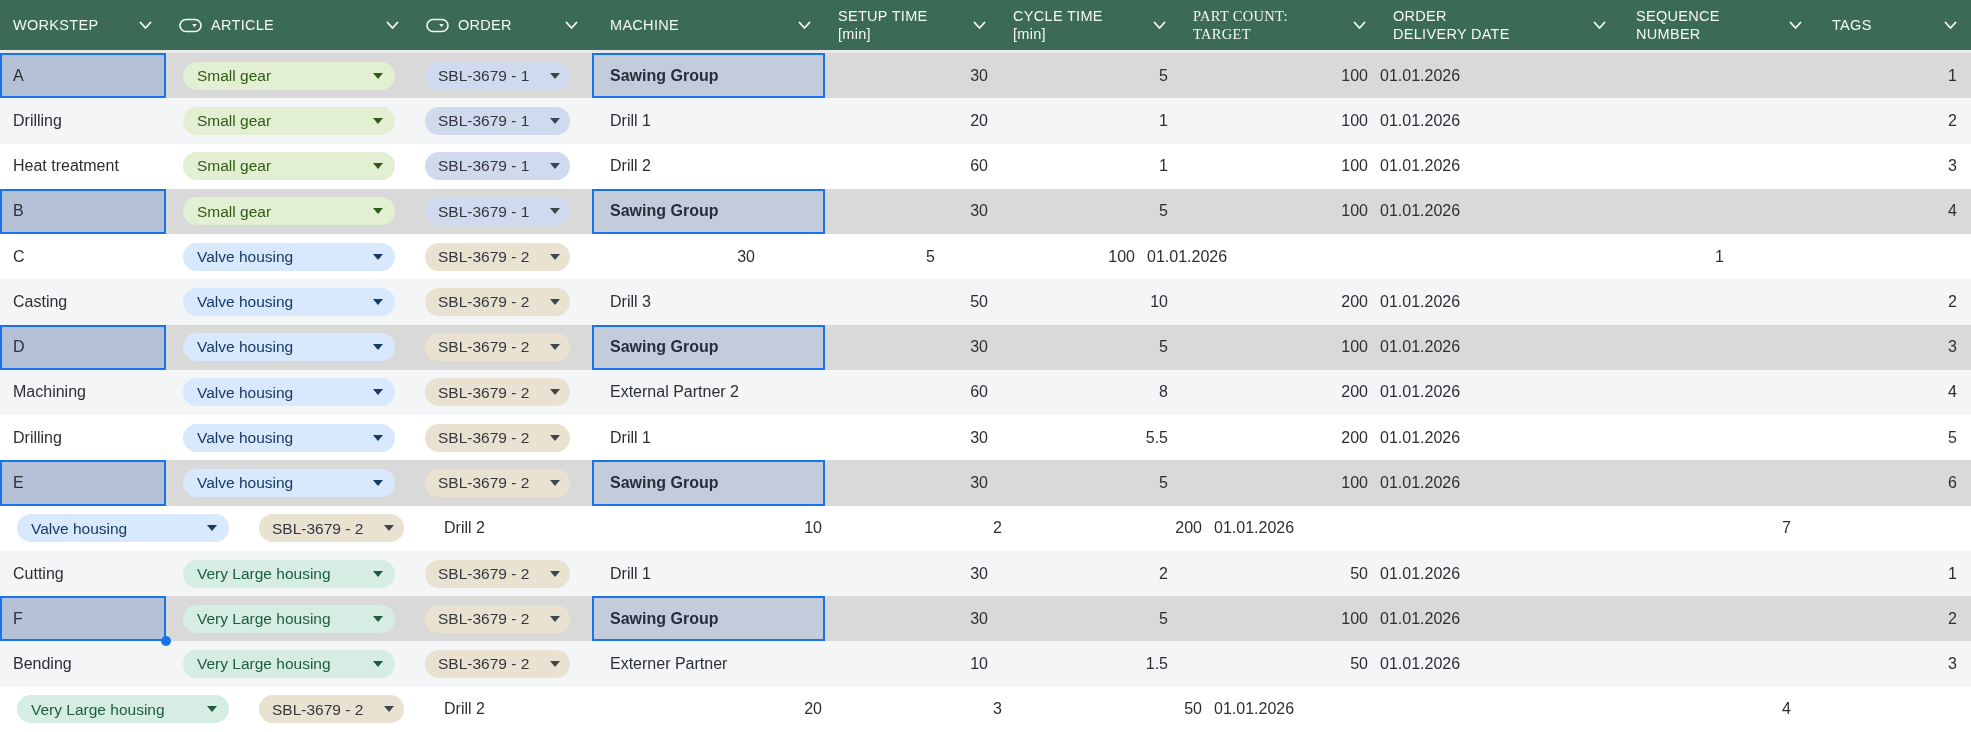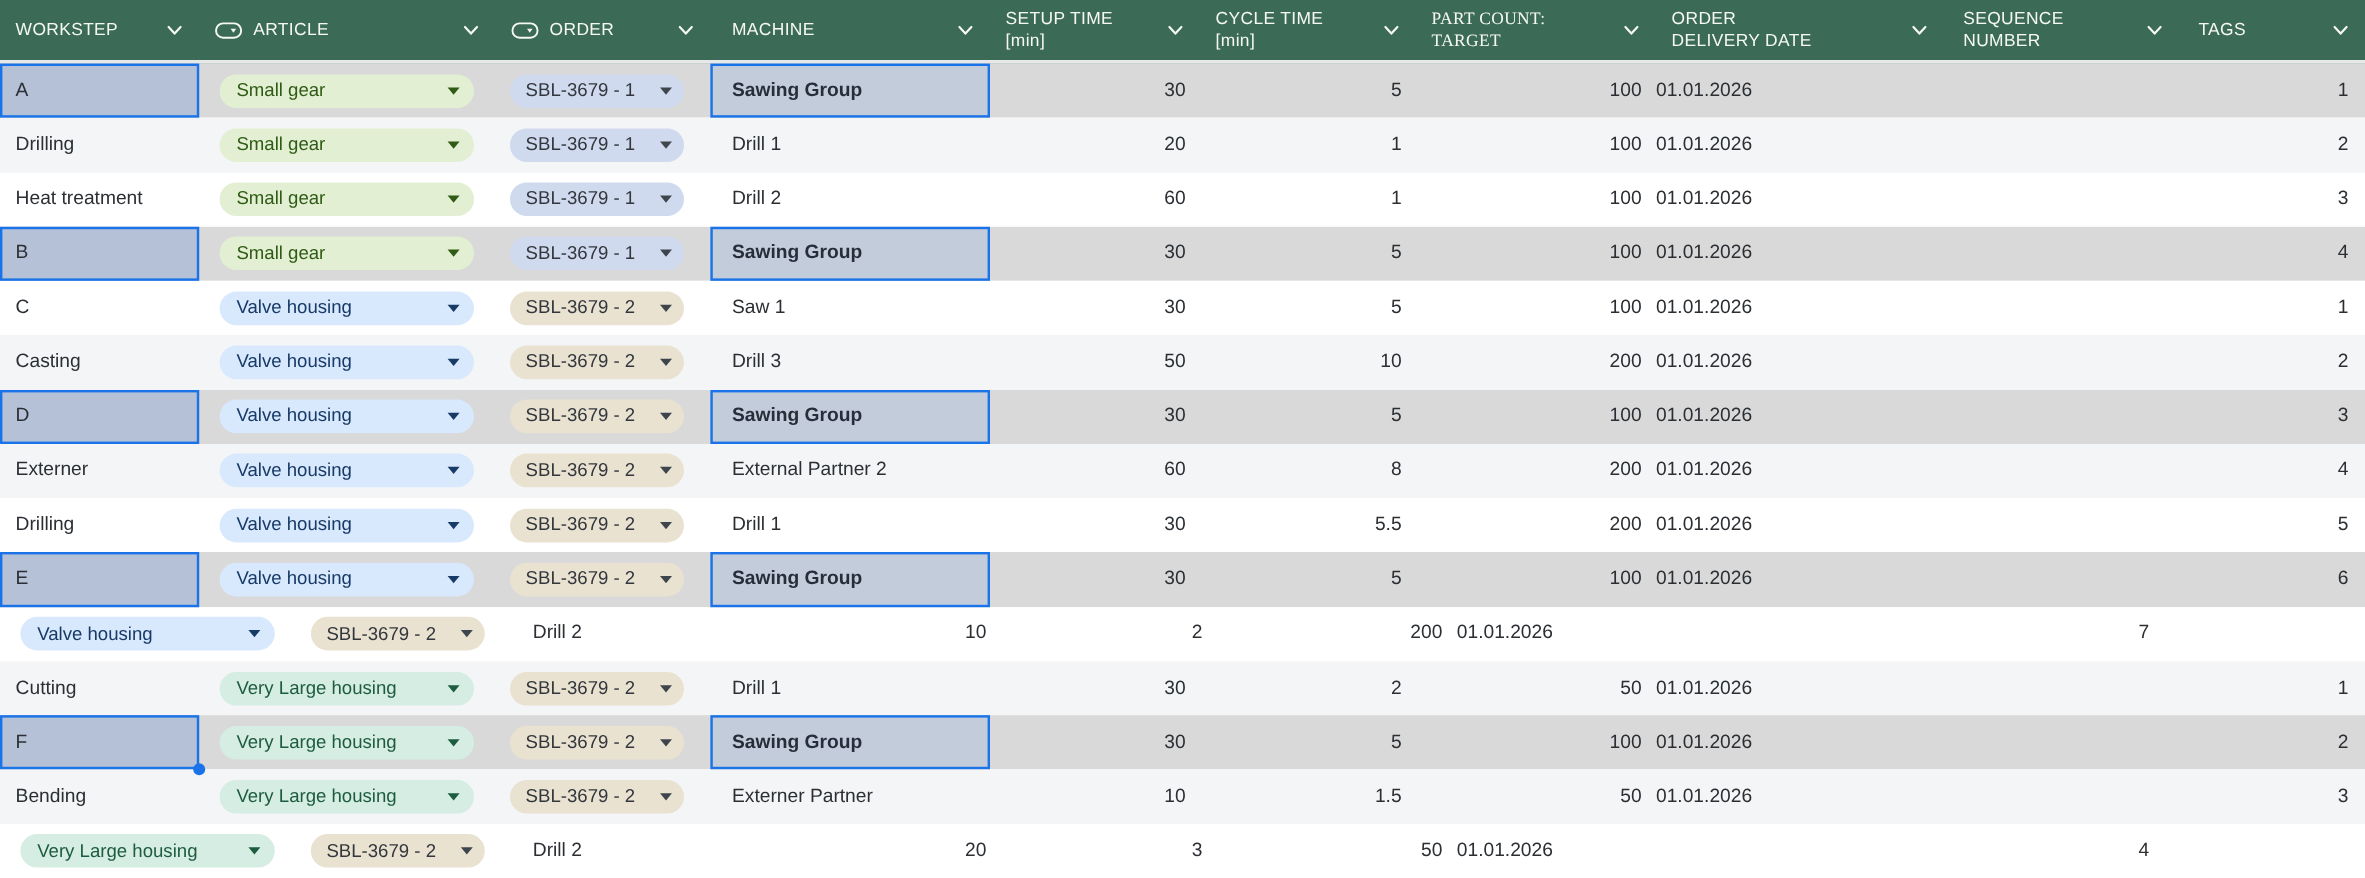--- a/index.html
+++ b/index.html
@@ -302,23 +302,20 @@
           <span>Valve housing</span>
           <span class="caret"></span>
         </div>
       </div>
       <div class="cell order" style="width: 179px;">
         <div class="pill order-pill" style="background: rgb(233, 226, 209); color: rgb(51, 55, 61);">
           <span>SBL-3679 - 2</span>
           <span class="caret"></span>
         </div>
       </div>
-      <div class="cell machine" style="width: 233px;">
-        <span>Saw 1</span>
-      </div>
       <div class="cell setup num" style="width: 175px;">
         <span>30</span>
       </div>
       <div class="cell cycle num" style="width: 180px;">
         <span>5</span>
       </div>
       <div class="cell part num" style="width: 200px;">
         <span>100</span>
       </div>
       <div class="cell delivery" style="width: 240px;">
@@ -396,21 +393,21 @@
       <div class="cell delivery" style="width: 240px;">
         <span>01.01.2026</span>
       </div>
       <div class="cell tags" style="width: 155px;"></div>
       <div class="cell sequence seq" style="width: 196px;">
         <span>3</span>
       </div>
     </div>
     <div class="row bg-light">
       <div class="cell workstep" style="width: 166px;">
-        <span>Externer</span>
+        <span>Machining</span>
       </div>
       <div class="cell article" style="width: 247px;">
         <div class="pill article-pill" style="background: rgb(216, 232, 253); color: rgb(23, 58, 102);">
           <span>Valve housing</span>
           <span class="caret"></span>
         </div>
       </div>
       <div class="cell order" style="width: 179px;">
         <div class="pill order-pill" style="background: rgb(233, 226, 209); color: rgb(51, 55, 61);">
           <span>SBL-3679 - 2</span>

